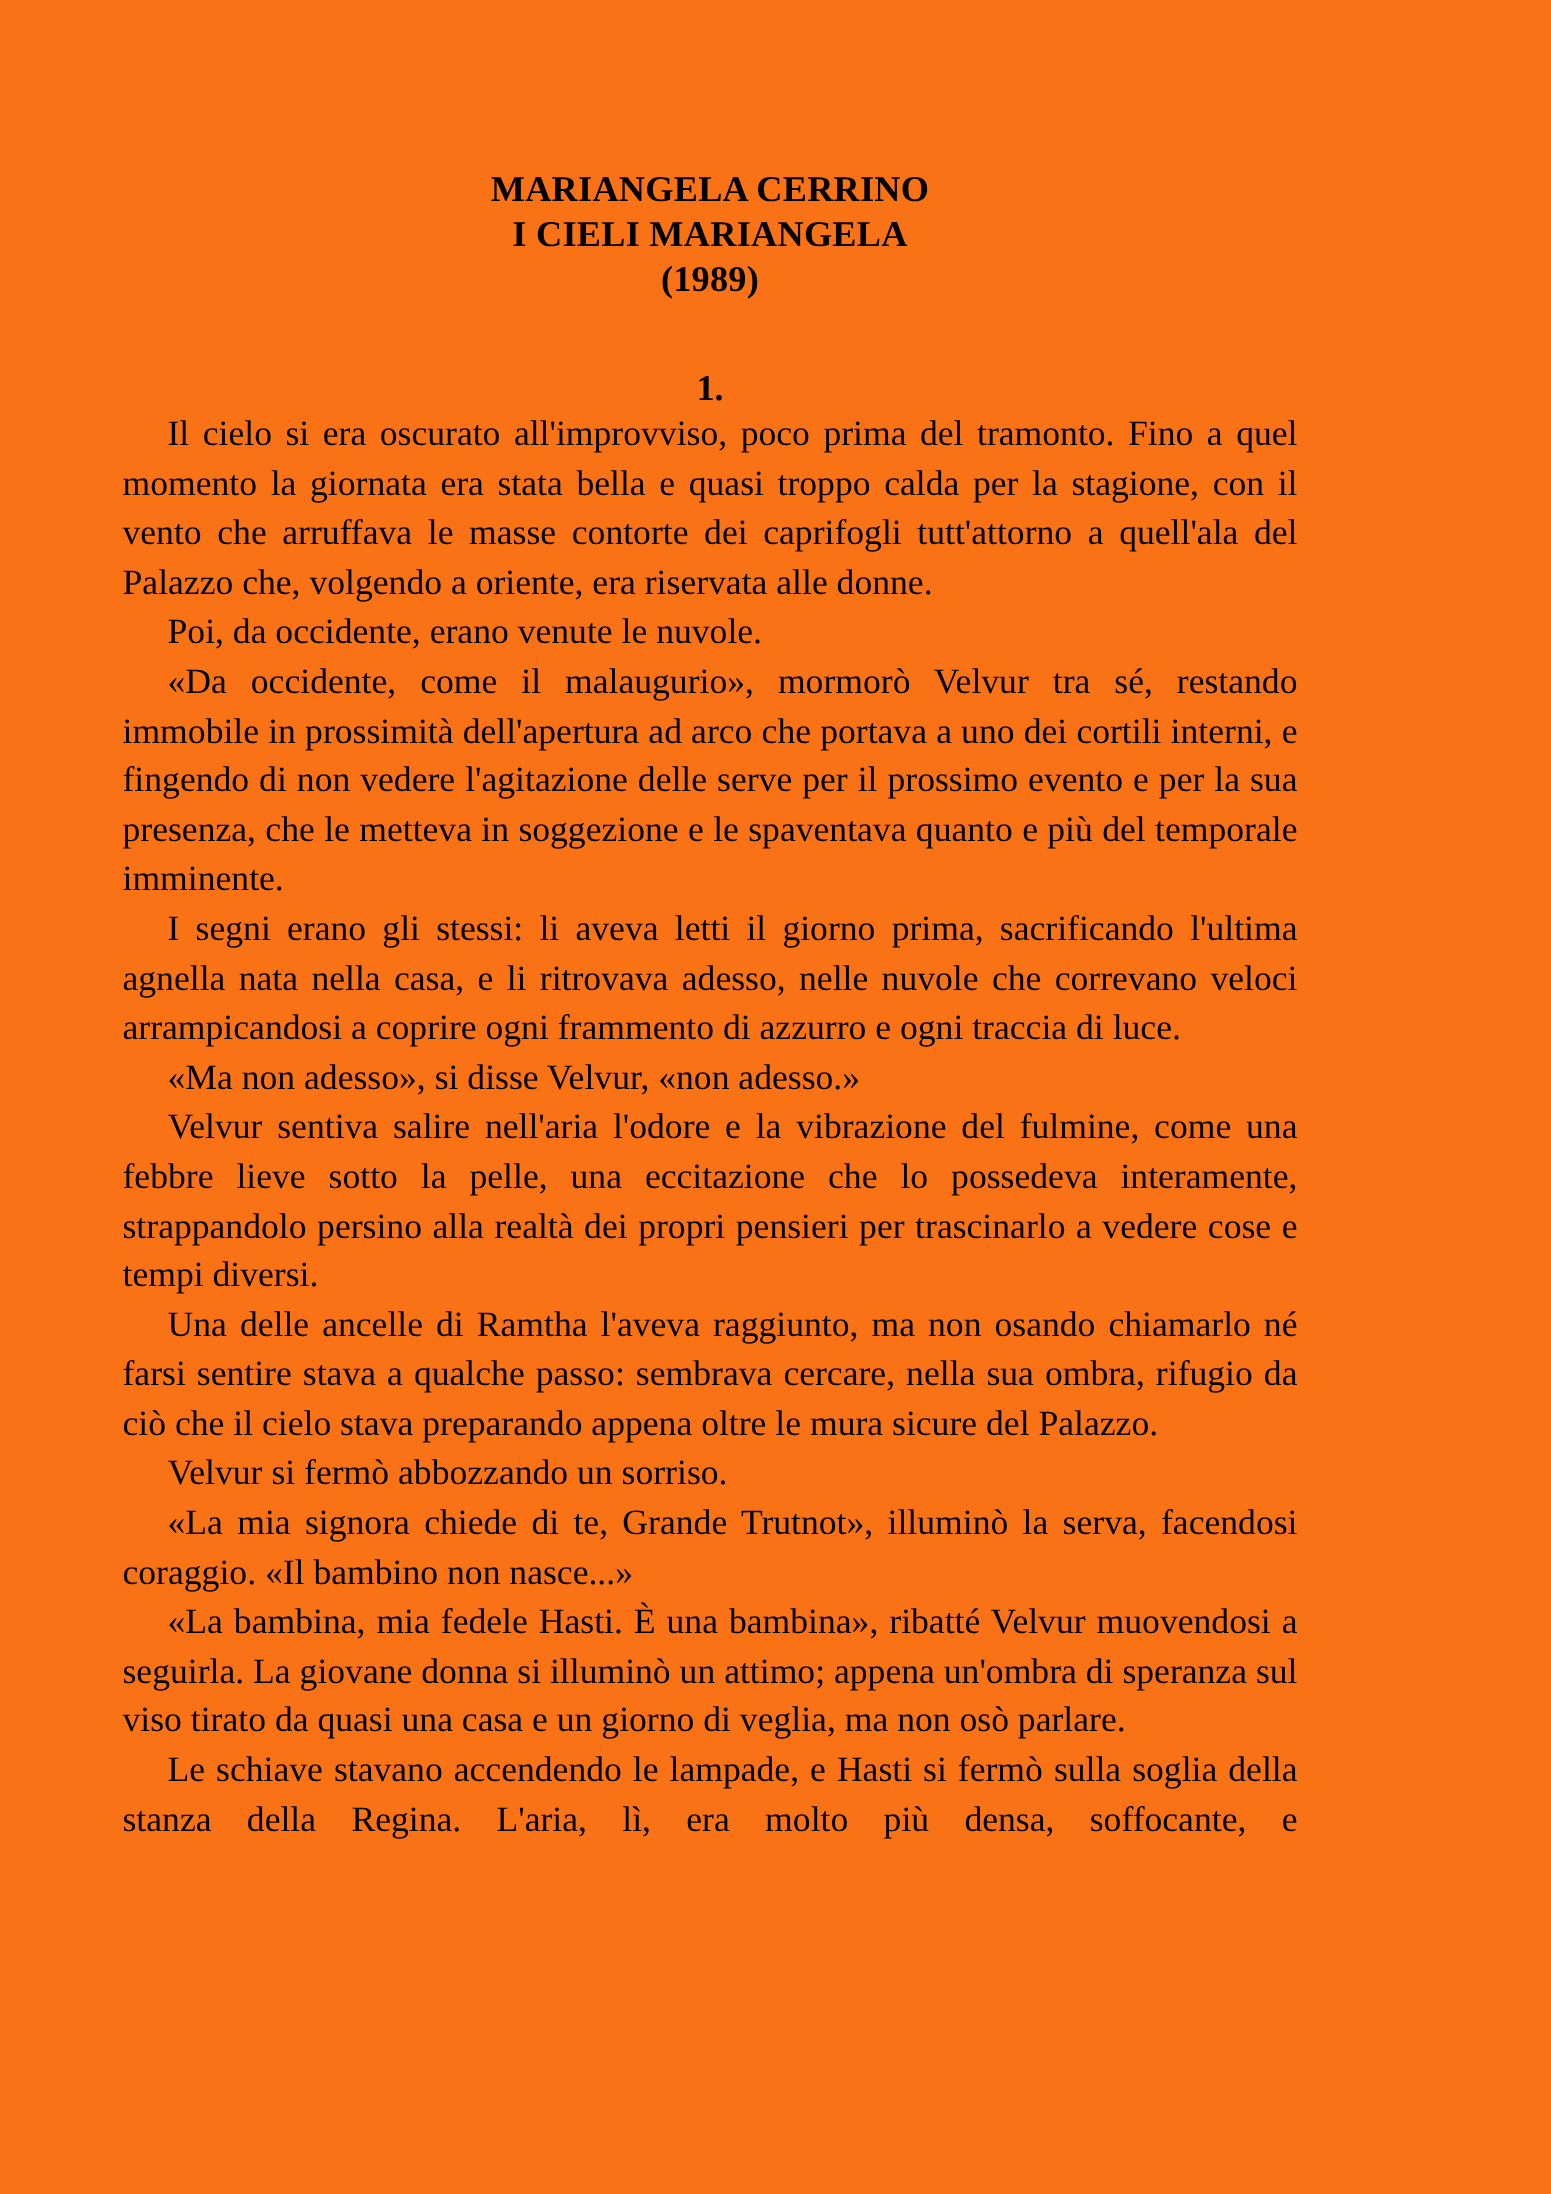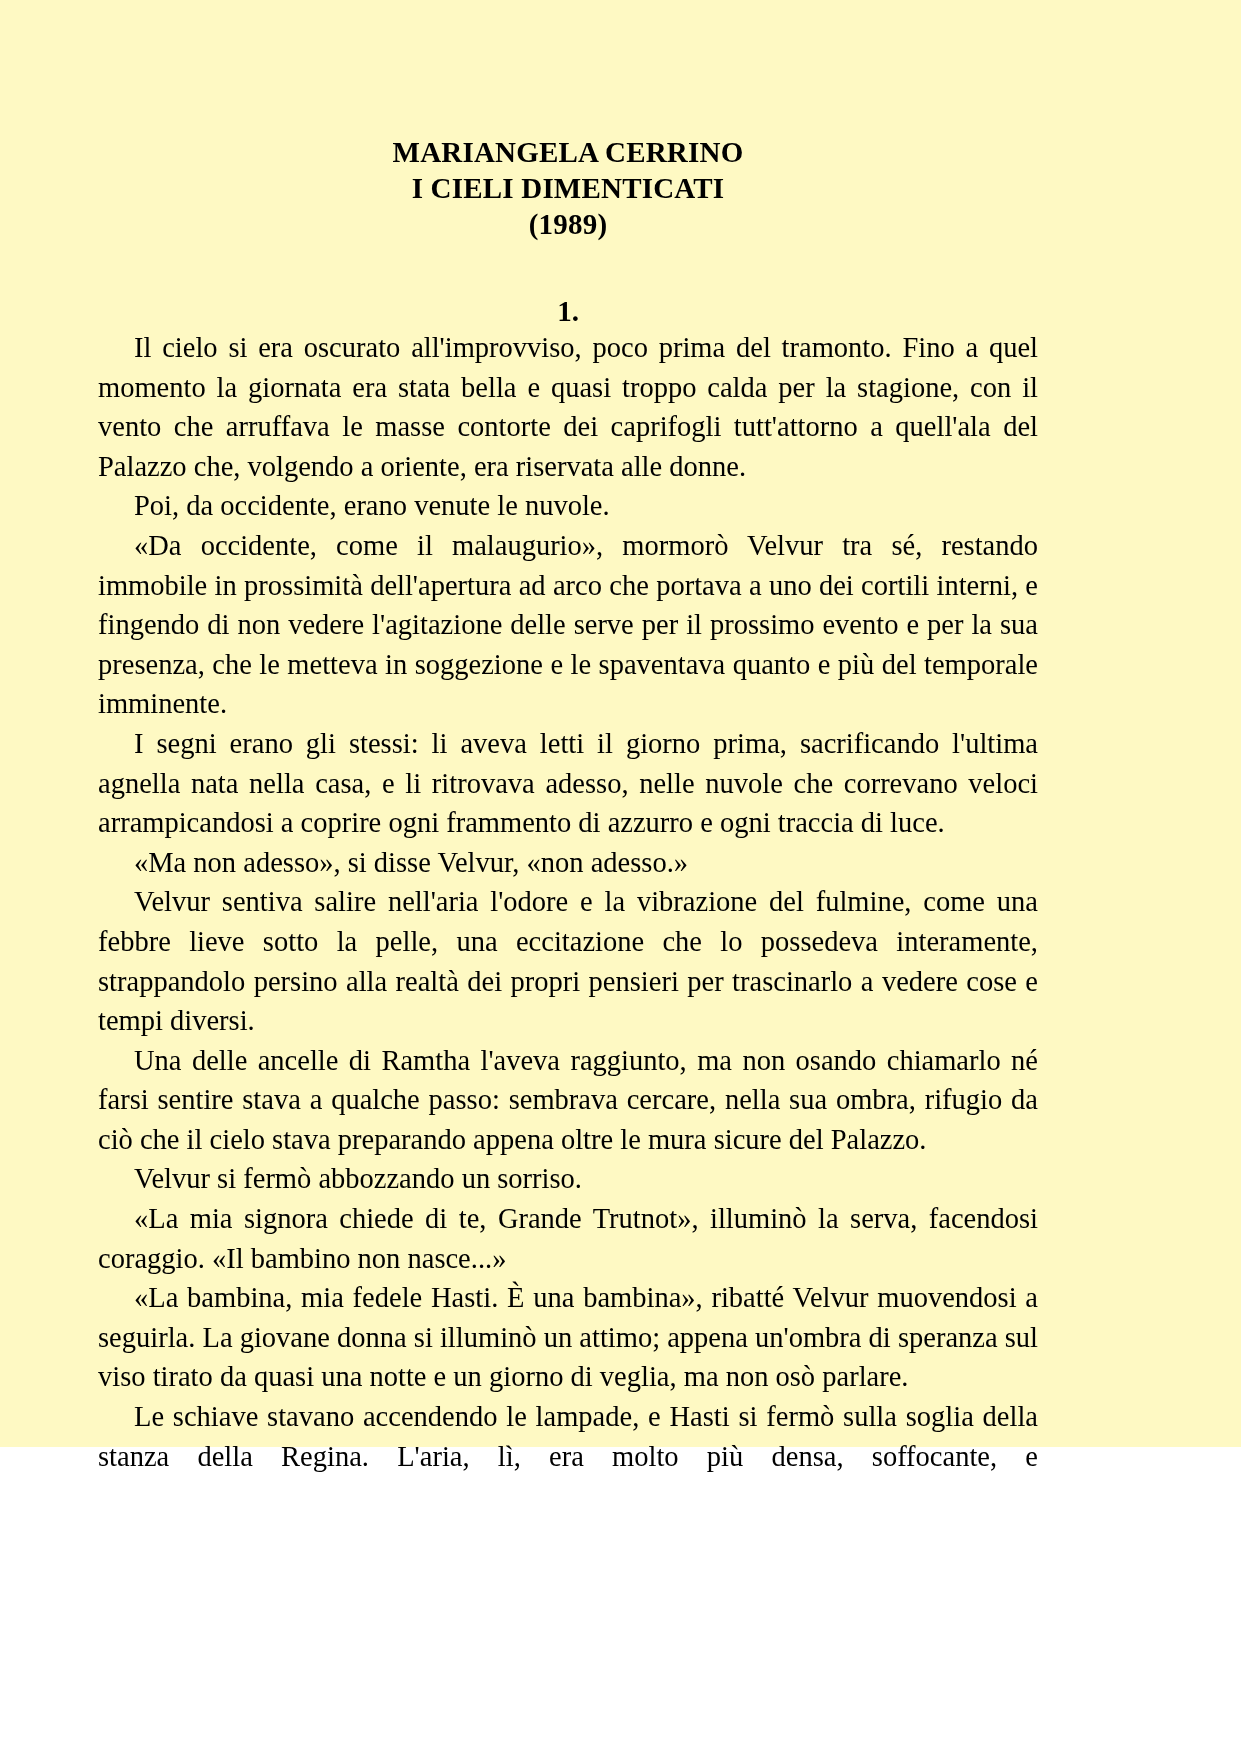--- a/index.html
+++ b/index.html
@@ -10,22 +10,22 @@
   body {
     width: 1241px;
     height: 1755px;
     font-family: "Liberation Serif", "DejaVu Serif", serif;
     color: #000000;
     overflow: hidden;
   }
   .page {
     position: relative;
     width: 1241px;
-    height: 1447px;
-    background: #fef9c3;
+    height: 1755px;
+    background: #f97316;
     box-sizing: border-box;
     padding: 0;
   }
   .content {
     position: absolute;
     left: 98px;
     top: 0;
     width: 940px;
   }
   .title-block {
@@ -70,34 +70,34 @@
   }
 </style>
 </head>
 <body>
 
 <div class="page">
   <div class="content">
 
     <div class="title-block">
       <span class="line">MARIANGELA CERRINO</span>
-      <span class="line">I CIELI DIMENTICATI</span>
+      <span class="line">I CIELI MARIANGELA</span>
       <span class="line">(1989)</span>
     </div>
 
     <div class="chapter-number">1.</div>
 
     <div class="body-text">
       <p>Il cielo si era oscurato all'improvviso, poco prima del tramonto. Fino a quel momento la giornata era stata bella e quasi troppo calda per la stagione, con il vento che arruffava le masse contorte dei caprifogli tutt'attorno a quell'ala del Palazzo che, volgendo a oriente, era riservata alle donne.</p>
       <p>Poi, da occidente, erano venute le nuvole.</p>
       <p>«Da occidente, come il malaugurio», mormorò Velvur tra sé, restando immobile in prossimità dell'apertura ad arco che portava a uno dei cortili interni, e fingendo di non vedere l'agitazione delle serve per il prossimo evento e per la sua presenza, che le metteva in soggezione e le spaventava quanto e più del temporale imminente.</p>
       <p>I segni erano gli stessi: li aveva letti il giorno prima, sacrificando l'ultima agnella nata nella casa, e li ritrovava adesso, nelle nuvole che correvano veloci arrampicandosi a coprire ogni frammento di azzurro e ogni traccia di luce.</p>
       <p>«Ma non adesso», si disse Velvur, «non adesso.»</p>
       <p>Velvur sentiva salire nell'aria l'odore e la vibrazione del fulmine, come una febbre lieve sotto la pelle, una eccitazione che lo possedeva interamente, strappandolo persino alla realtà dei propri pensieri per trascinarlo a vedere cose e tempi diversi.</p>
       <p>Una delle ancelle di Ramtha l'aveva raggiunto, ma non osando chiamarlo né farsi sentire stava a qualche passo: sembrava cercare, nella sua ombra, rifugio da ciò che il cielo stava preparando appena oltre le mura sicure del Palazzo.</p>
       <p>Velvur si fermò abbozzando un sorriso.</p>
       <p>«La mia signora chiede di te, Grande Trutnot», illuminò la serva, facendosi coraggio. «Il bambino non nasce...»</p>
-      <p>«La bambina, mia fedele Hasti. È una bambina», ribatté Velvur muovendosi a seguirla. La giovane donna si illuminò un attimo; appena un'ombra di speranza sul viso tirato da quasi una notte e un giorno di veglia, ma non osò parlare.</p>
+      <p>«La bambina, mia fedele Hasti. È una bambina», ribatté Velvur muovendosi a seguirla. La giovane donna si illuminò un attimo; appena un'ombra di speranza sul viso tirato da quasi una casa e un giorno di veglia, ma non osò parlare.</p>
       <p class="clipped">Le schiave stavano accendendo le lampade, e Hasti si fermò sulla soglia della stanza della Regina. L'aria, lì, era molto più densa, soffocante, e</p>
     </div>
 
   </div>
 </div>
 
 </body></html>

